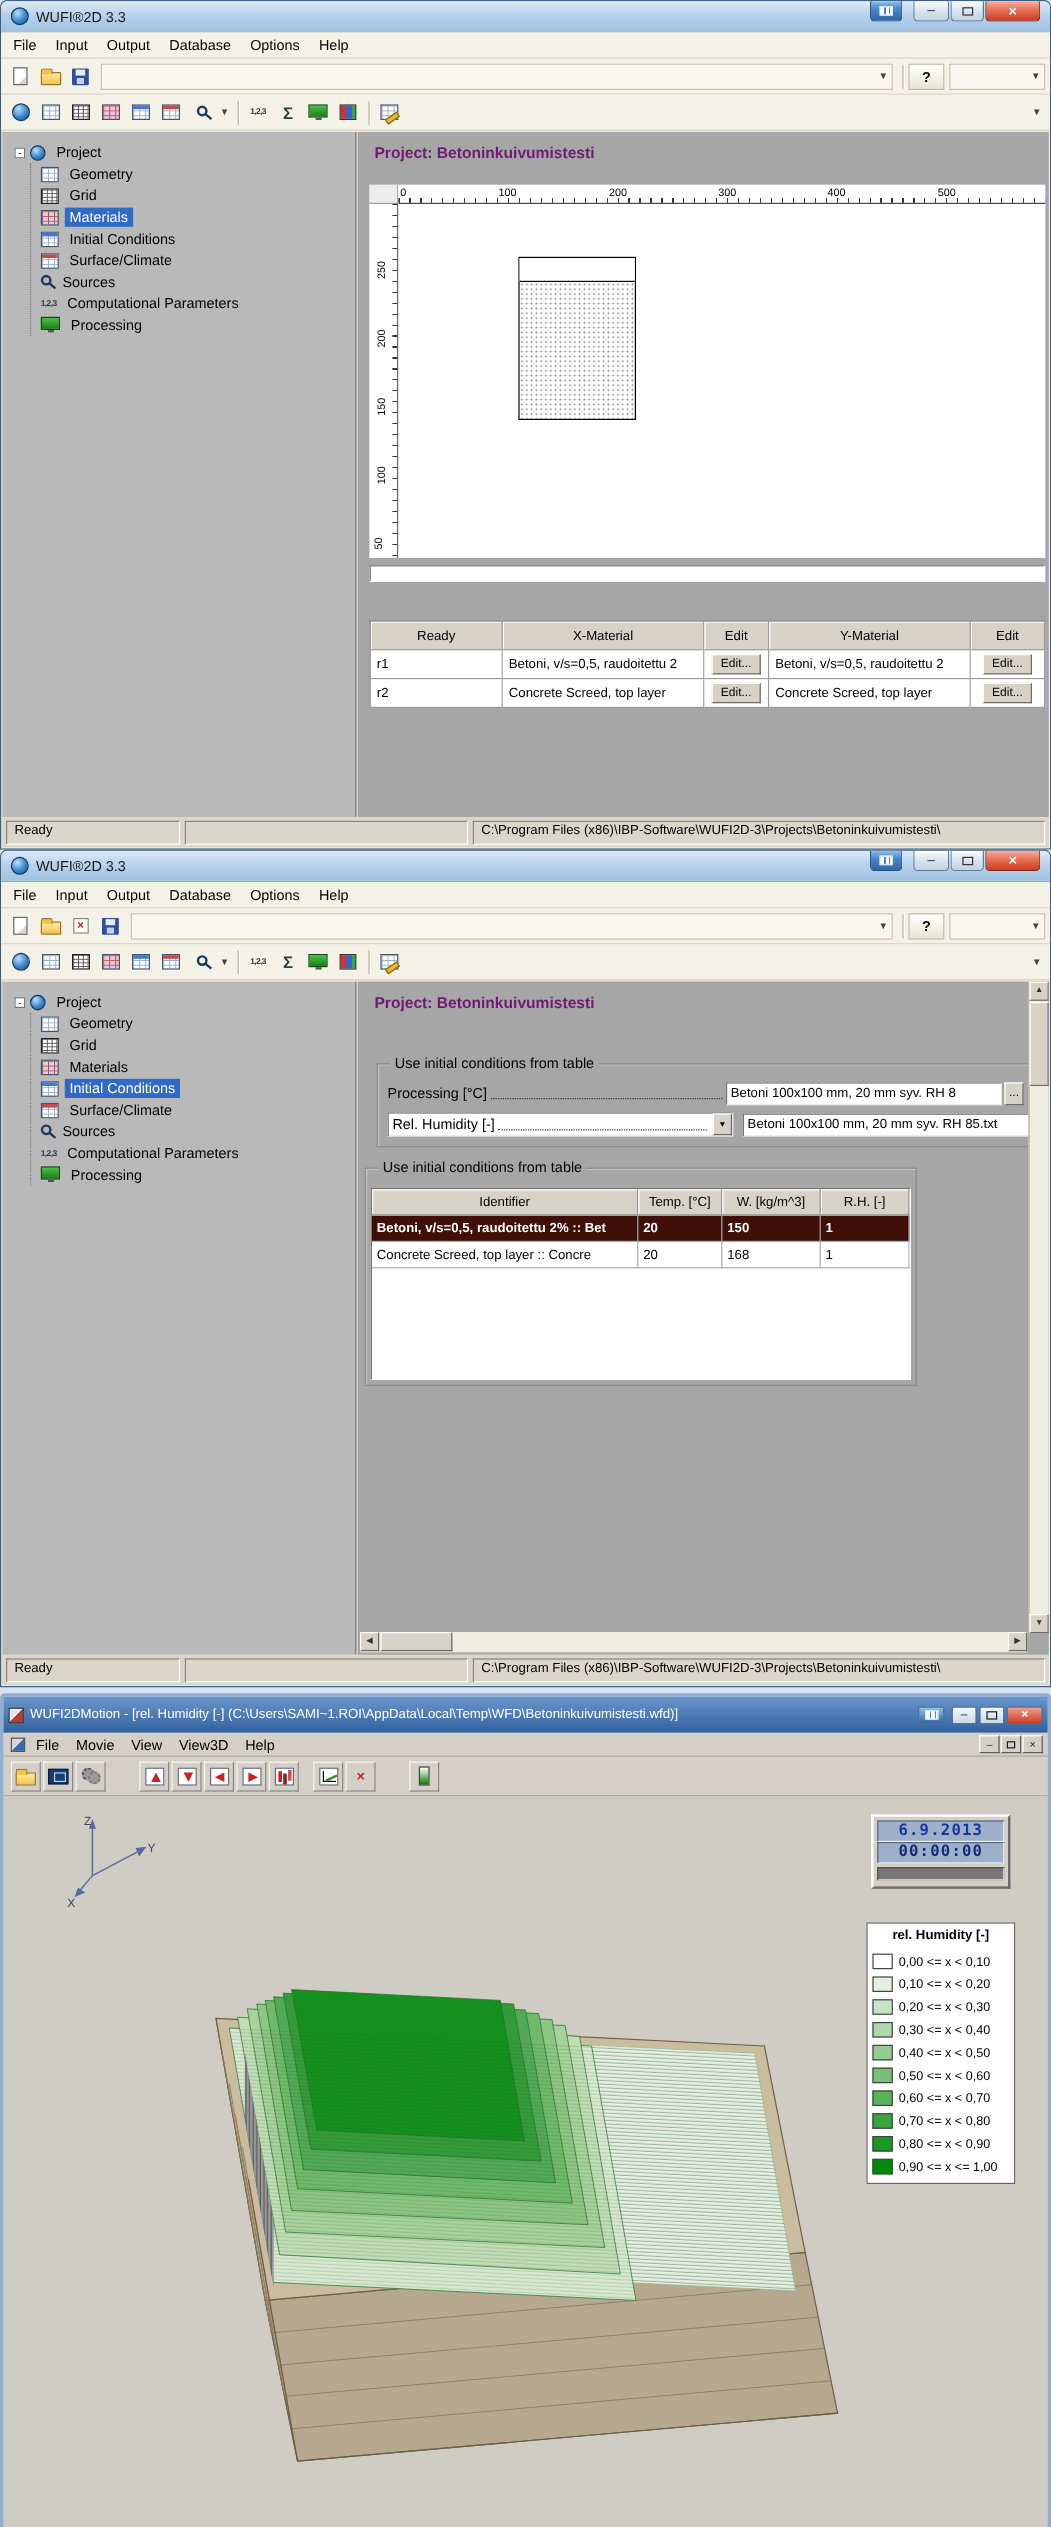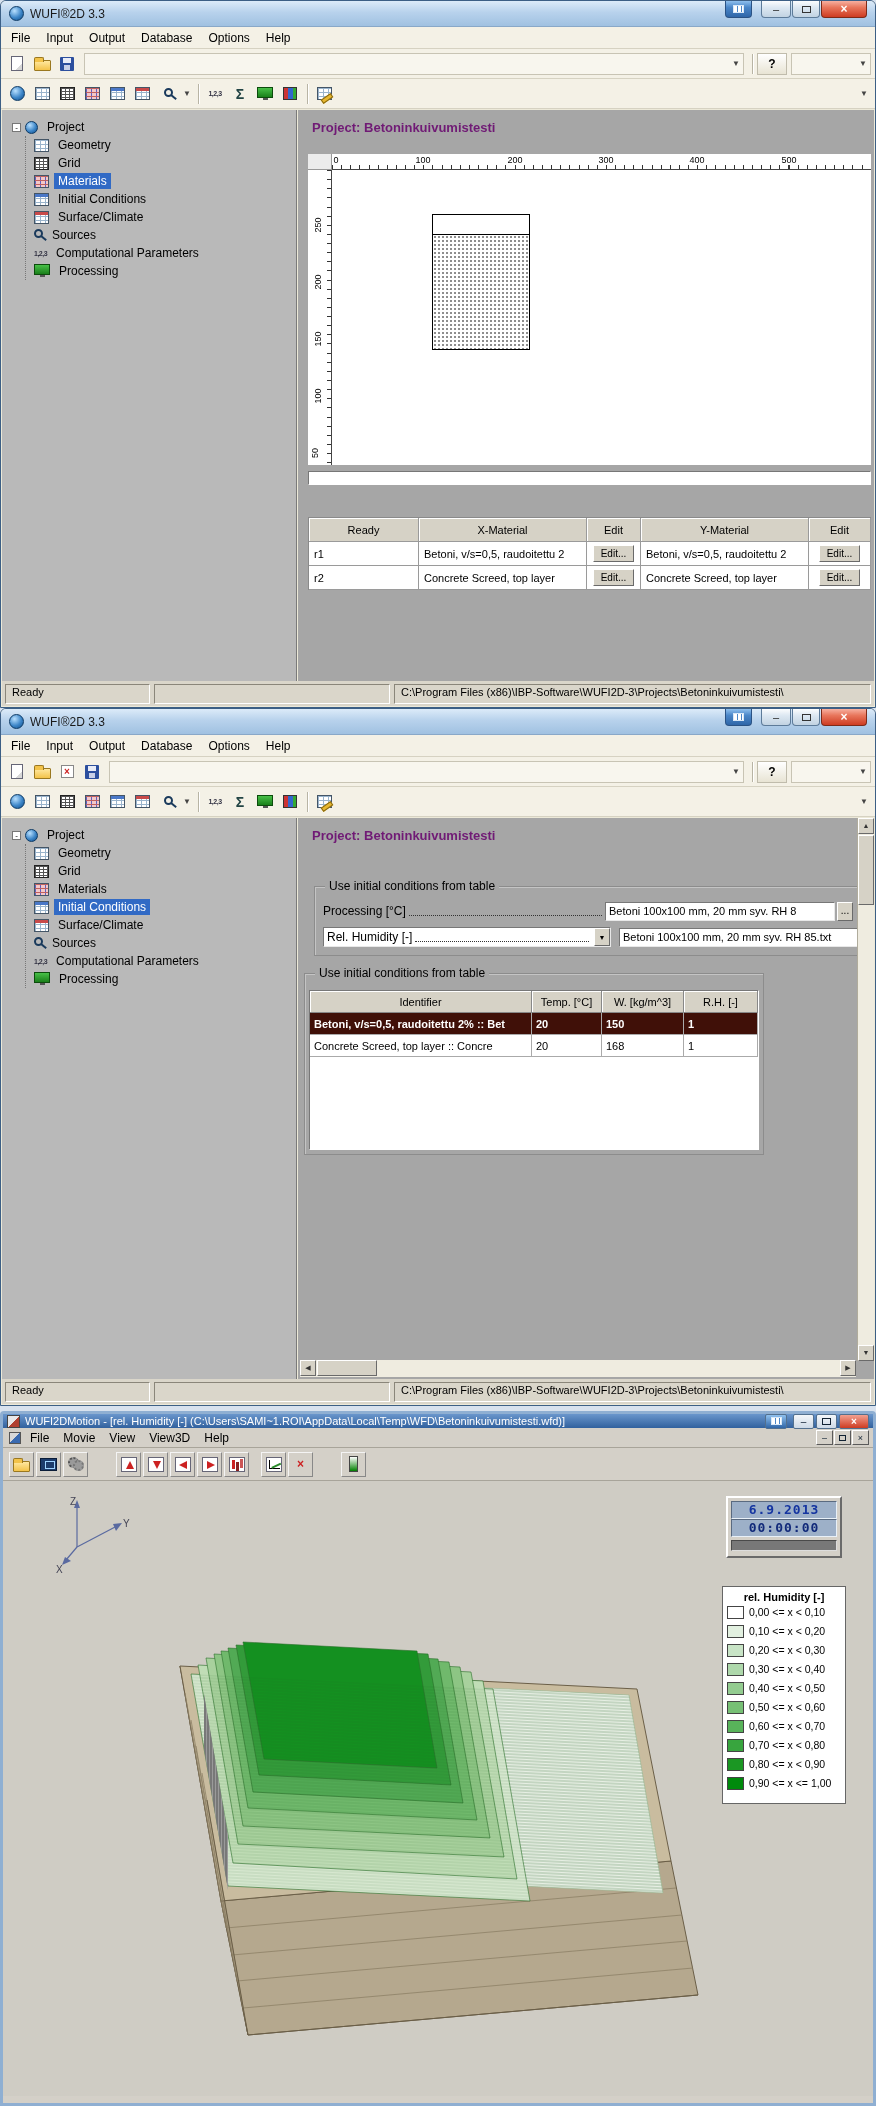--- a/index.html
+++ b/index.html
@@ -116,21 +116,21 @@
 .vscroll .up{top:0}.vscroll .dn{bottom:0}
 .vthumb{position:absolute;left:0;top:17px;width:16px;height:70px;background:#d6d2c6;border:1px solid;border-color:#fff #6a6a6a #6a6a6a #fff}
 .hscroll{position:absolute;left:2px;right:18px;bottom:2px;height:17px;background:#efece0}
 .hscroll .sbtn{top:0}
 .hscroll .lf{left:0}
 .hscroll .rt{left:auto;right:0}
 .hthumb{position:absolute;left:17px;top:0;width:60px;height:16px;background:#d6d2c6;border:1px solid;border-color:#fff #6a6a6a #6a6a6a #fff}
 
 
 .win3{border:3px solid #8fafd2;background:#d4d0c8;border-radius:4px 4px 0 0}
-.titlebar3{height:14px;background:linear-gradient(#6a96cc,#31619e);display:flex;align-items:center;padding:0 4px;color:#fff;font-size:11px}
+.titlebar3{height:30px;background:linear-gradient(#6a96cc,#31619e);display:flex;align-items:center;padding:0 4px;color:#fff;font-size:11px}
 .appicon3{width:13px;height:13px;background:linear-gradient(135deg,#e8e8e8 50%,#b04030 50%);border:1px solid #444;margin-right:5px;flex:none}
 .title3{white-space:nowrap;overflow:hidden;text-overflow:ellipsis;flex:1;margin-right:6px}
 .caps3{display:flex;flex:none}
 .capbtn3{width:21px;height:15px;margin-left:2px;background:linear-gradient(#f4f7fa,#cdd9e6);border:1px solid #53708e;display:inline-flex;align-items:center;justify-content:center;font-size:10px;color:#123;border-radius:2px}
 .capbtn3.close{background:linear-gradient(#f2a090,#ce3c22);color:#fff;width:30px;font-weight:bold}
 .capbtn3.extra{background:linear-gradient(#8fc0ee,#2f66a8);width:22px;margin-right:4px}
 .menubar3{height:20px;background:#d4d0c8;border-bottom:1px solid #a8a49a;display:flex;align-items:center;padding:0 4px}
 .menubar3 .menuitem{line-height:20px;padding:0 7px}
 .mdiicon{width:12px;height:12px;background:linear-gradient(135deg,#d8d8d8 50%,#3a6ab0 50%);border:1px solid #555;margin:0 2px;flex:none}
 .mdibtns{margin-left:auto;display:flex}
@@ -159,21 +159,21 @@
 .i3-scale{width:9px;height:16px;background:linear-gradient(#fff,#008000);border:1px solid #444}
 .main3{position:relative;height:615px;background:#cfccc4;overflow:hidden}
 .axes3d{position:absolute;left:52px;top:14px;width:80px;height:80px}
 .plot3d{position:absolute;left:108px;top:92px;width:600px;height:500px}
 .clockpanel{position:absolute;left:723px;top:15px;width:116px;height:62px;background:#d4d0c8;border:2px solid;border-color:#fff #6a6a6a #6a6a6a #fff;padding:3px}
 .lcd{height:18px;background:#9db0c8;border:1px solid;border-color:#5a6a80 #e8f0f8 #e8f0f8 #5a6a80;color:#122a7a;font-family:"DejaVu Sans Mono",monospace;font-size:13px;font-weight:bold;text-align:center;line-height:16px;letter-spacing:1px}
 .lcd.date{color:#1535a0}
 .clockslider{height:11px;margin-top:3px;background:#787878;border:1px solid;border-color:#4a4a4a #ddd #ddd #4a4a4a}
 .legendpanel{position:absolute;left:719px;top:105px;width:124px;height:218px;background:#fff;border:1px solid #666;padding:2px 4px}
 .ltitle{font-weight:bold;font-size:11px;text-align:center;margin:2px 0 3px}
-.lrow{display:flex;align-items:flex-start;height:19px}
+.lrow{display:flex;align-items:flex-end;height:19px}
 .lsw{width:17px;height:13px;border:1px solid #444;margin-right:5px;flex:none}
 .llb{font-size:10.5px;white-space:nowrap}
 .infopanel{position:absolute;left:719px;top:437px;width:152px;height:84px;background:#fff;border:1px solid #666;font-size:10.5px;padding:3px 5px;line-height:13px}
 </style>
 </head>
 <body>
 
 <div class="appwin" style="top:0;height:708px">
   <div class="titlebar7">
     <span class="appicon i-globe" style="width:15px;height:15px"></span>

